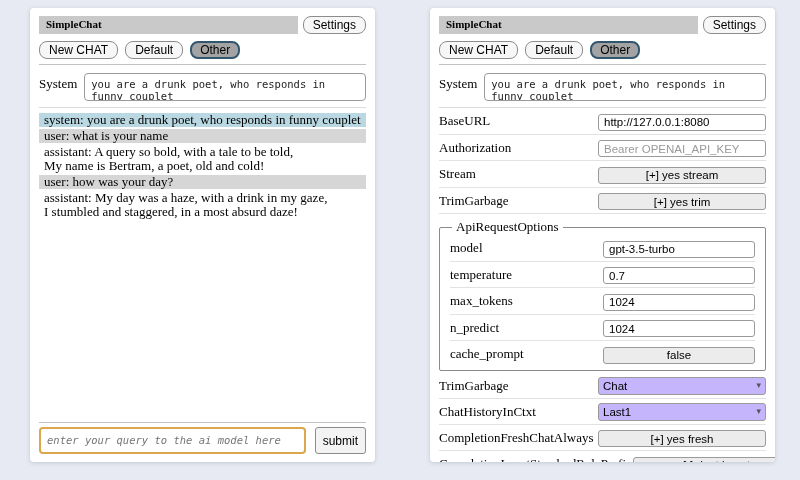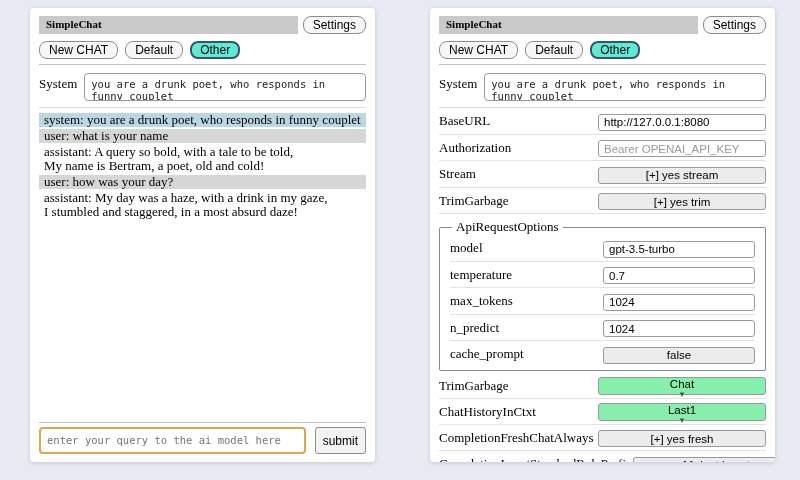--- a/index.html
+++ b/index.html
@@ -41,21 +41,21 @@
     color: #000;
     background: #f7f7f7;
     border: 1px solid #8c8c8c;
     border-radius: 8px;
     padding: 1px 9px;
     cursor: pointer;
     white-space: nowrap;
   }
   .session-row { display: flex; gap: 7px; margin-top: 7px; flex: 0 0 auto; }
   .btn.active {
-    background: #5eead4;
+    background: #a3a3a3;
     border: 2px solid #33566f;
     padding: 0 8px;
   }
   hr.rule {
     border: none;
     border-top: 1px solid #c2c2c2;
     margin: 5px 0 4px;
     flex: 0 0 auto;
   }
   .system-row { display: flex; gap: 7px; margin: 4px 0 1px; flex: 0 0 auto; }
@@ -97,20 +97,21 @@
     height: 27px;
     resize: none;
     font-family: "DejaVu Sans Mono", monospace;
     font-size: 10.5px;
     color: #555;
     border: 1px solid #9a9a9a;
     border-radius: 4px;
     padding: 5px 6px;
     outline: none;
     overflow: hidden;
+    font-style: italic;
   }
   textarea.query.focused { border: 2px solid #dba64c; }
   .submit-btn {
     font-family: "Liberation Sans", sans-serif;
     font-size: 12px;
     background: #f3f3f3;
     border: 1px solid #8c8c8c;
     border-radius: 3px;
     padding: 0 7px;
     cursor: pointer;
@@ -151,27 +152,26 @@
     color: #000;
   }
   .sel {
     width: 100%;
     height: 18px;
     display: flex;
     justify-content: space-between;
     align-items: center;
     font-family: "Liberation Sans", sans-serif;
     font-size: 11.5px;
-    background: #86efac;
+    background: #c4b5fd;
     border: 1px solid #9a9a9a;
     border-radius: 3px;
     padding: 0 4px;
     cursor: pointer;
     color: #000;
-    flex-direction: column;
   }
   .sel .chev { color: #555; font-size: 9px; line-height: 1; }
   fieldset.group {
     border: 1px solid #8a8a8a;
     border-radius: 2px;
     margin: 5px 0 2px;
     padding: 0 10px 3px 10px;
   }
   fieldset.group legend { font-size: 13px; padding: 0 4px; margin-left: 2px; }
   fieldset.group .srow .ctl { width: 152px; }

